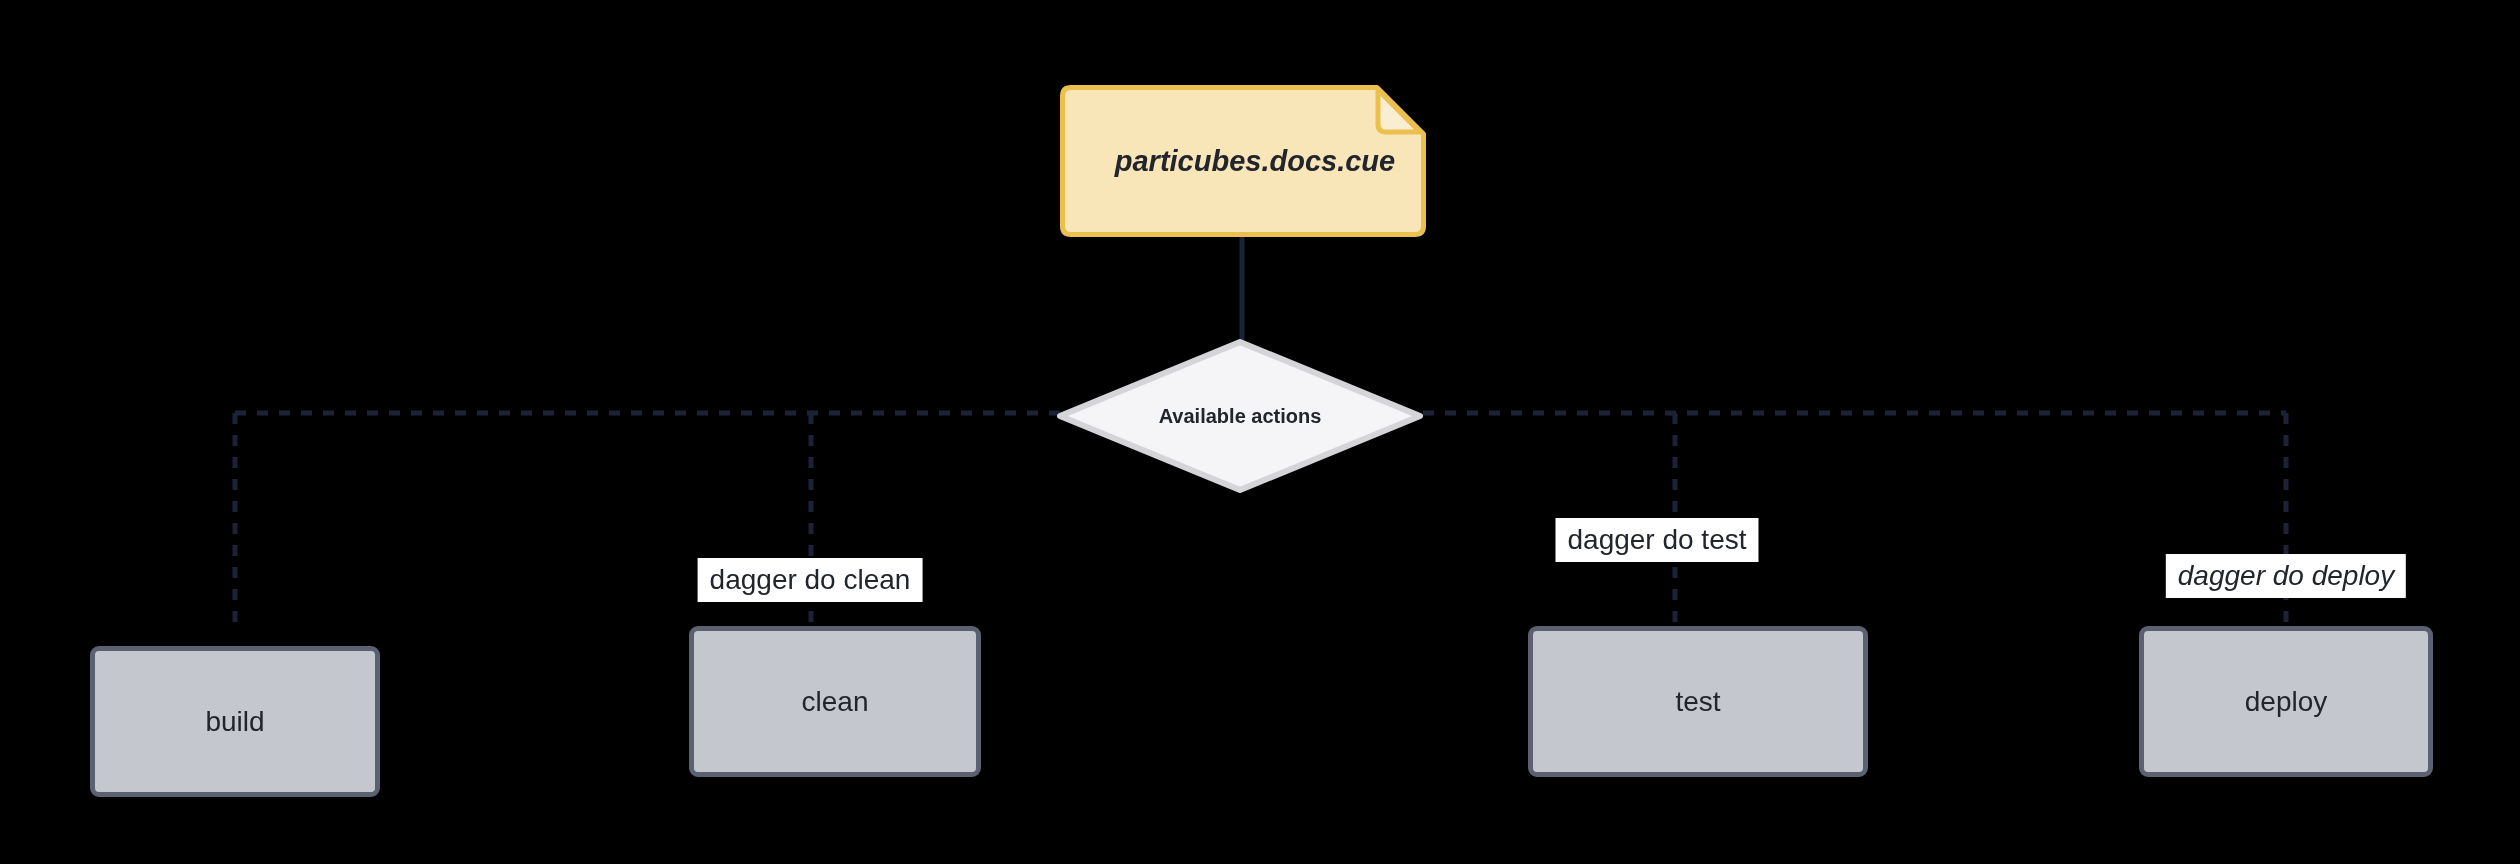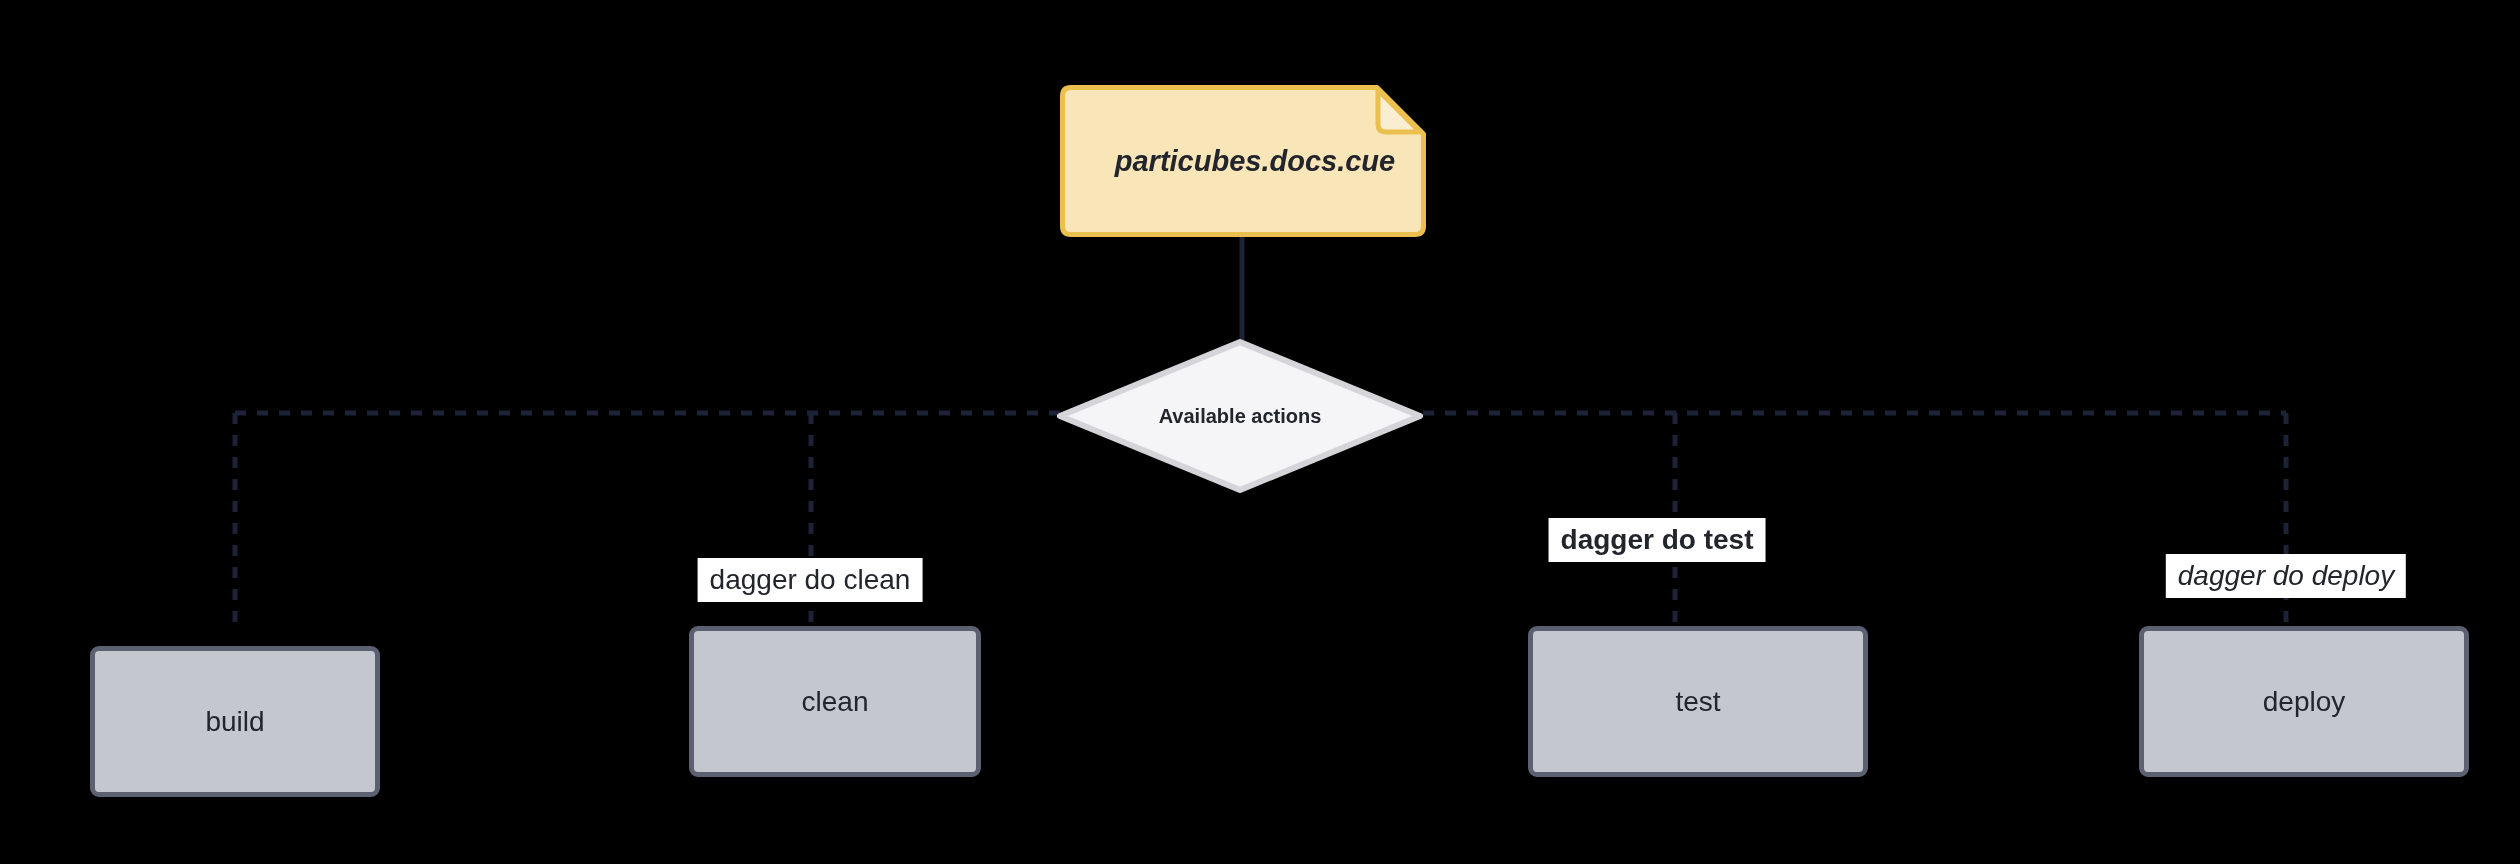--- a/index.html
+++ b/index.html
@@ -106,36 +106,36 @@
     display: flex;
     align-items: center;
     justify-content: center;
     font-size: 28px;
     color: var(--text, #22252c);
     z-index: 3;
   }
   .task-build  { left: 90px;   width: 290px; margin-top: 20px; }
   .task-clean  { left: 665px;  width: 292px; margin-left: 24px; }
   .task-test   { left: 1528px; width: 340px; }
-  .task-deploy { left: 2139px; width: 330px; }
+  .task-deploy { left: 2139px; width: 294px; }
   
   .edge-label {
     position: absolute;
     transform: translate(-50%, -50%);
     background: var(--label-bg, #ffffff);
     color: var(--text, #22252c);
     font-size: 28px;
     line-height: 34px;
     padding: 5px 12px;
     white-space: nowrap;
     z-index: 4;
   }
   .edge-label-build  { left: 234px;  top: 558px; }
   .edge-label-clean  { left: 810px;  top: 580px; }
-  .edge-label-test   { left: 1657px; top: 540px; font-weight: bold; }
+  .edge-label-test   { left: 1657px; top: 540px; }
   .edge-label-deploy { left: 2286px; top: 576px; font-style: italic; }
 </style>
 </head>
 <body>
 
 <div class="canvas">
 
   <svg class="edges" width="2520" height="864" aria-hidden="true">
     <path class="edge-solid" d="M1242 234 L1242 345"></path>
     <path class="edge-dashed" d="M235 413 H2286"></path>

